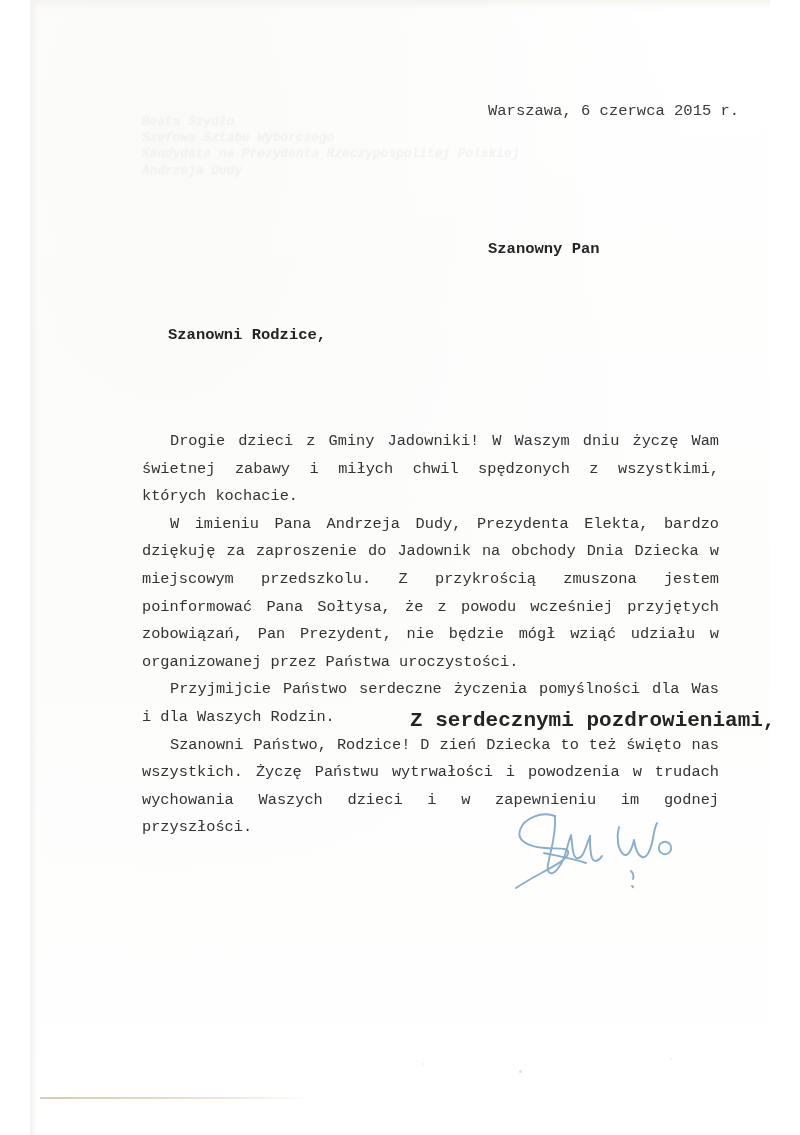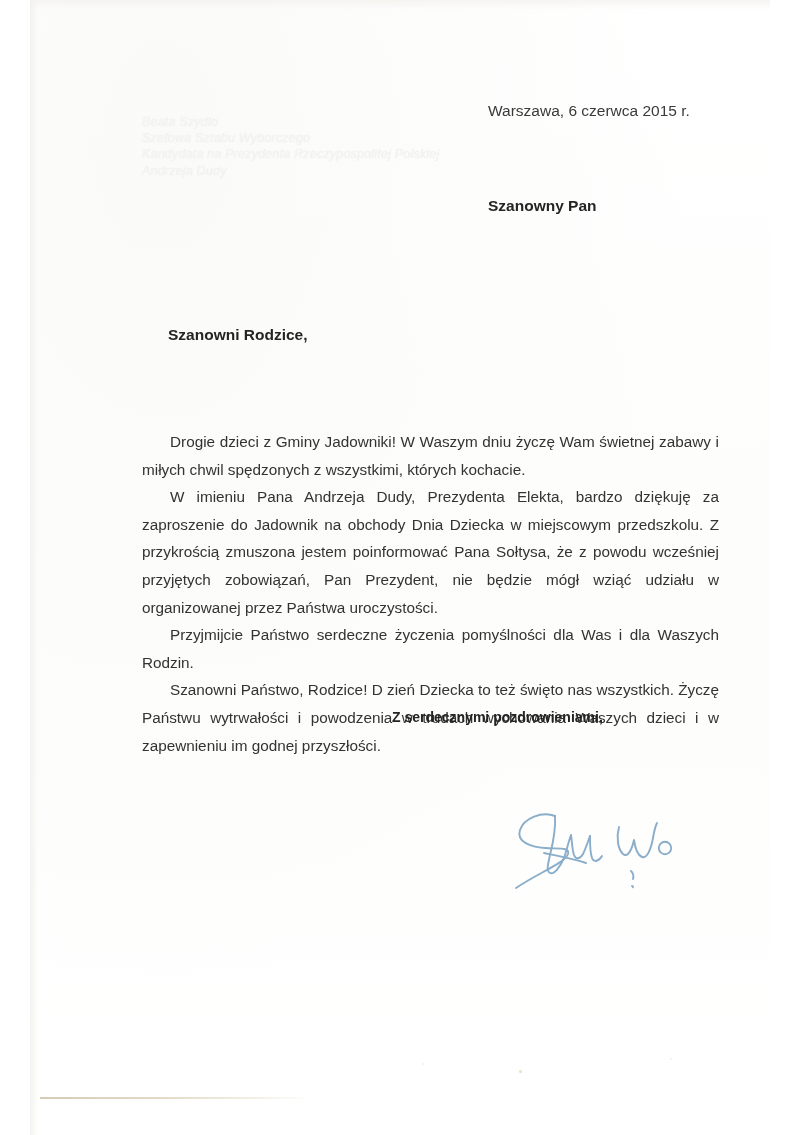--- a/index.html
+++ b/index.html
@@ -9,21 +9,21 @@
     background: #ffffff;
   }
 
   .page {
     position: relative;
     width: 740px;
     height: 1135px;
     margin: 0 auto;
     background: #d946ef;
     overflow: hidden;
-    font-family: Liberation Sans, sans-serif;
+    font-family: Liberation Mono, monospace;
     color: #2b2b2b;
     -webkit-font-smoothing: antialiased;
   }
 
   
   .paper-tint {
     position: absolute;
     inset: 0;
     background:
       radial-gradient(ellipse at 18% 12%, rgba(250,250,248,1) 0%, rgba(255,255,255,0) 60%),
@@ -61,21 +61,21 @@
   
   .addressee {
     position: absolute;
     left: 458px;
     top: 191px;
     font-weight: bold;
     font-size: 15.5px;
     line-height: 30px;
     color: #242424;
   }
-  .addressee div { white-space: nowrap; }
+  .addressee div { white-space: nowrap; margin-top: 43px; }
 
   
   .salutation {
     position: absolute;
     left: 138px;
     top: 320px;
     font-weight: bold;
     font-size: 15.5px;
     line-height: 30px;
     color: #242424;
@@ -95,24 +95,24 @@
     color: #333333;
   }
   .body-text p {
     margin: 0;
     text-indent: 28px;
   }
 
   
   .closing {
     position: absolute;
-    left: 362px;
+    left: 380px;
     top: 709px;
     font-weight: bold;
-    font-size: 14px;
+    font-size: 21px;
     color: #242424;
     white-space: nowrap;
   }
 
   
   .signature {
     position: absolute;
     left: 468px;
     top: 785px;
     width: 200px;

